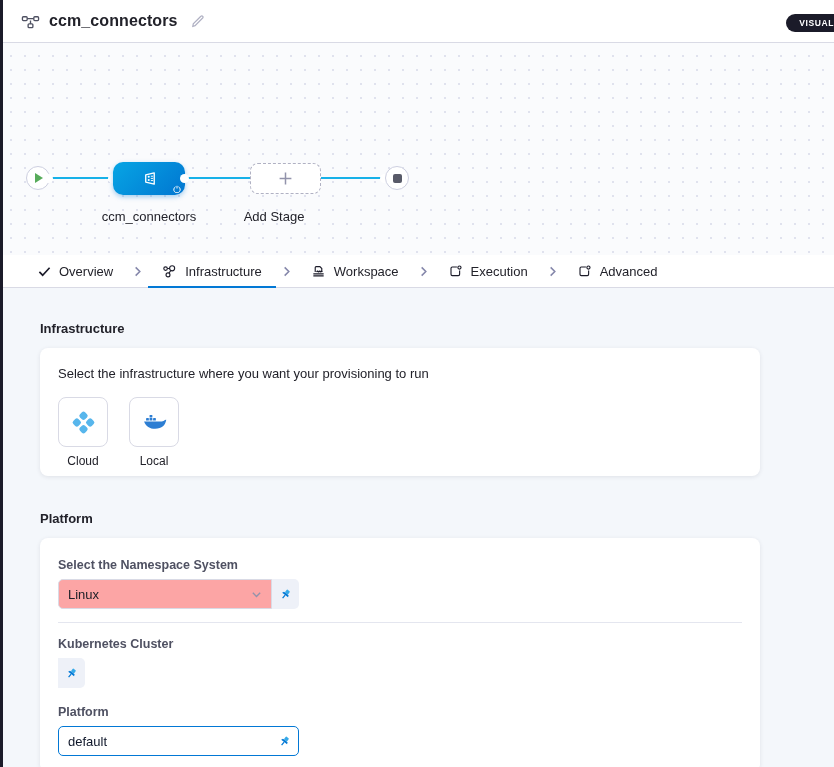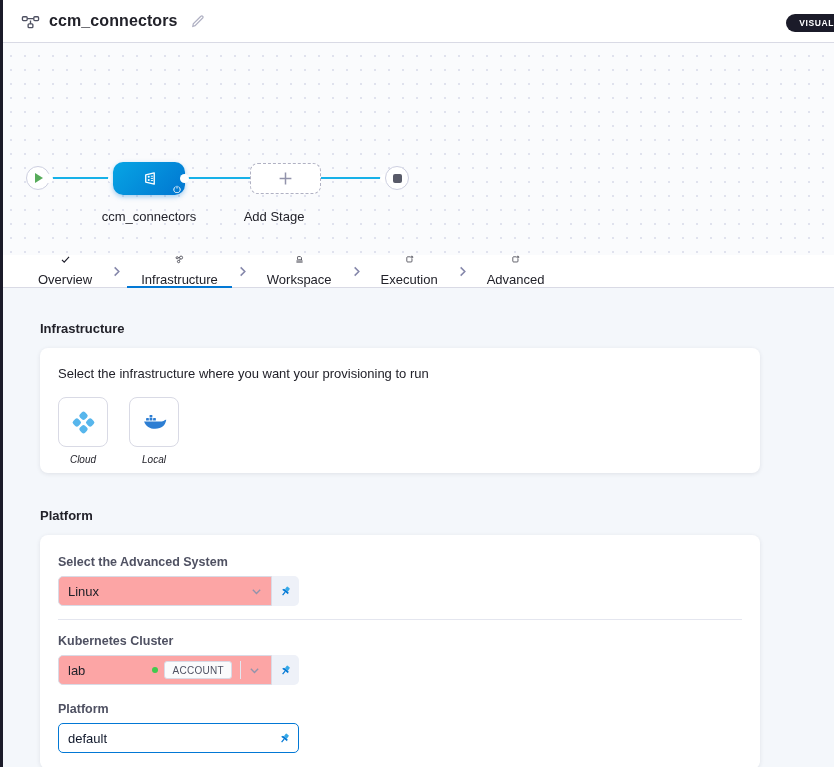--- a/index.html
+++ b/index.html
@@ -39,39 +39,39 @@
     background:#fff; border:1.2px dashed #b0b1c3; display:flex; align-items:center; justify-content:center;
     color:#9293ab; font-size:19px; font-weight:300; cursor:pointer; }
   .node-label { position:absolute; font-size:13px; color:#22222a; top:166px; text-align:center; white-space:nowrap; }
   .stage-label { left:149px; transform:translateX(-50%); }
   .add-label { left:274px; transform:translateX(-50%); }
 
   
   .tabbar { height:33px; background:#fff; border-bottom:1px solid #d9dae5;
     display:flex; align-items:stretch; padding-left:24px; }
   .tab { display:flex; align-items:center; gap:8px; padding:0 14px; font-size:13px; color:#22222a;
-    position:relative; cursor:pointer; white-space:nowrap;flex-direction:column; }
+    position:relative; cursor:pointer; white-space:nowrap; }
   .tab.active::after { content:""; position:absolute; left:0; right:0; bottom:-1px; height:2.5px; background:#0278d5; }
   .tab-sep { display:flex; align-items:center; margin:0 5px; }
 
   
   .content { height:479px; background:#f4f7fb; padding:33px 0 0 40px; }
   .section-heading { font-size:13px; font-weight:bold; color:#22222a; margin-bottom:12px; }
   .card { width:720px; background:#fff; border-radius:8px; box-shadow:0 1px 4px rgba(40,41,61,.10); }
   .card-infra { padding:18px 18px 8px 18px; margin-bottom:35px; }
   .card-desc { font-size:13px; color:#22222a; margin-bottom:16px; }
   .opt-row { display:flex; gap:21px; }
   .opt { width:50px; display:flex; flex-direction:column; align-items:center; }
   .opt-tile { width:50px; height:50px; background:#fff; border:1px solid #d9dae5; border-radius:8px;
     display:flex; align-items:center; justify-content:center; position:relative; cursor:pointer; }
   .opt-tile.selected { background:#f2f9ff; border:1.5px solid #0278d5; }
   .sel-corner { position:absolute; top:-1px; right:-1px; width:0; height:0;
     border-top:21px solid #0278d5; border-left:21px solid transparent; border-top-right-radius:7px; }
   .sel-check { position:absolute; top:1px; right:3px; }
-  .opt-label { font-size:10px; color:#22222a; margin-top:7px; white-space:nowrap;font-style:italic; }
+  .opt-label { font-size:12px; color:#22222a; margin-top:7px; white-space:nowrap; }
 
   .card-platform { padding:20px 18px 16px 18px; }
   .field-label { font-size:12.5px; font-weight:600; color:#4f5162; margin-bottom:7px; }
   .field-row { display:flex; align-items:stretch; height:30px; }
   .sel-box { width:214px; background:#fca5a5; border:1px solid #d9dae5; border-radius:5px 0 0 5px;
     display:flex; align-items:center; padding:0 9px; font-size:13px; color:#22222a; cursor:pointer; }
   .sel-box .val { flex:1; }
   .pin-sec { width:27px; background:#eef1f8; border-radius:0 5px 5px 0; display:flex;
     align-items:center; justify-content:center; cursor:pointer; }
   .divider { height:1px; background:#e4e6ef; margin:13px 0 14px 0; }
@@ -248,21 +248,21 @@
         <div class="opt-label">Local</div>
       </div>
 
     </div>
   </div>
 
   <div class="section-heading">Platform</div>
 
   <div class="card card-platform">
 
-    <div class="field-label">Select the Advanced System</div>
+    <div class="field-label">Select the Namespace System</div>
     <div class="field-row">
       <div class="sel-box">
         <span class="val">Linux</span>
         <svg width="11" height="11" viewBox="0 0 12 12" fill="none" stroke="#9293ab" stroke-width="1.5">
             <path d="M2 4.2 6 8.2 10 4.2"></path>
           </svg>
       </div>
       <div class="pin-sec">
         <svg width="13" height="13" viewBox="0 0 16 16">
           <g transform="rotate(38 8 8)">
@@ -271,30 +271,20 @@
             <path d="M8 8.8v5" stroke="#0278d5" stroke-width="1.5"></path>
           </g>
         </svg>
       </div>
     </div>
 
     <div class="divider"></div>
 
     <div class="field-label">Kubernetes Cluster</div>
     <div class="field-row mb17">
-      <div class="sel-box">
-        <span class="val">lab</span>
-        <span class="dot-green"></span>
-        <span class="scope-tag">ACCOUNT</span>
-        <span class="chev-sec">
-          <svg width="11" height="11" viewBox="0 0 12 12" fill="none" stroke="#9293ab" stroke-width="1.5">
-              <path d="M2 4.2 6 8.2 10 4.2"></path>
-            </svg>
-        </span>
-      </div>
       <div class="pin-sec">
         <svg width="13" height="13" viewBox="0 0 16 16">
           <g transform="rotate(38 8 8)">
             <rect x="5.6" y="1.8" width="4.8" height="4.6" rx="1" fill="#35a9e8"></rect>
             <path d="M4.4 6.4h7.2l1 2.4H3.4z" fill="#0278d5"></path>
             <path d="M8 8.8v5" stroke="#0278d5" stroke-width="1.5"></path>
           </g>
         </svg>
       </div>
     </div>

